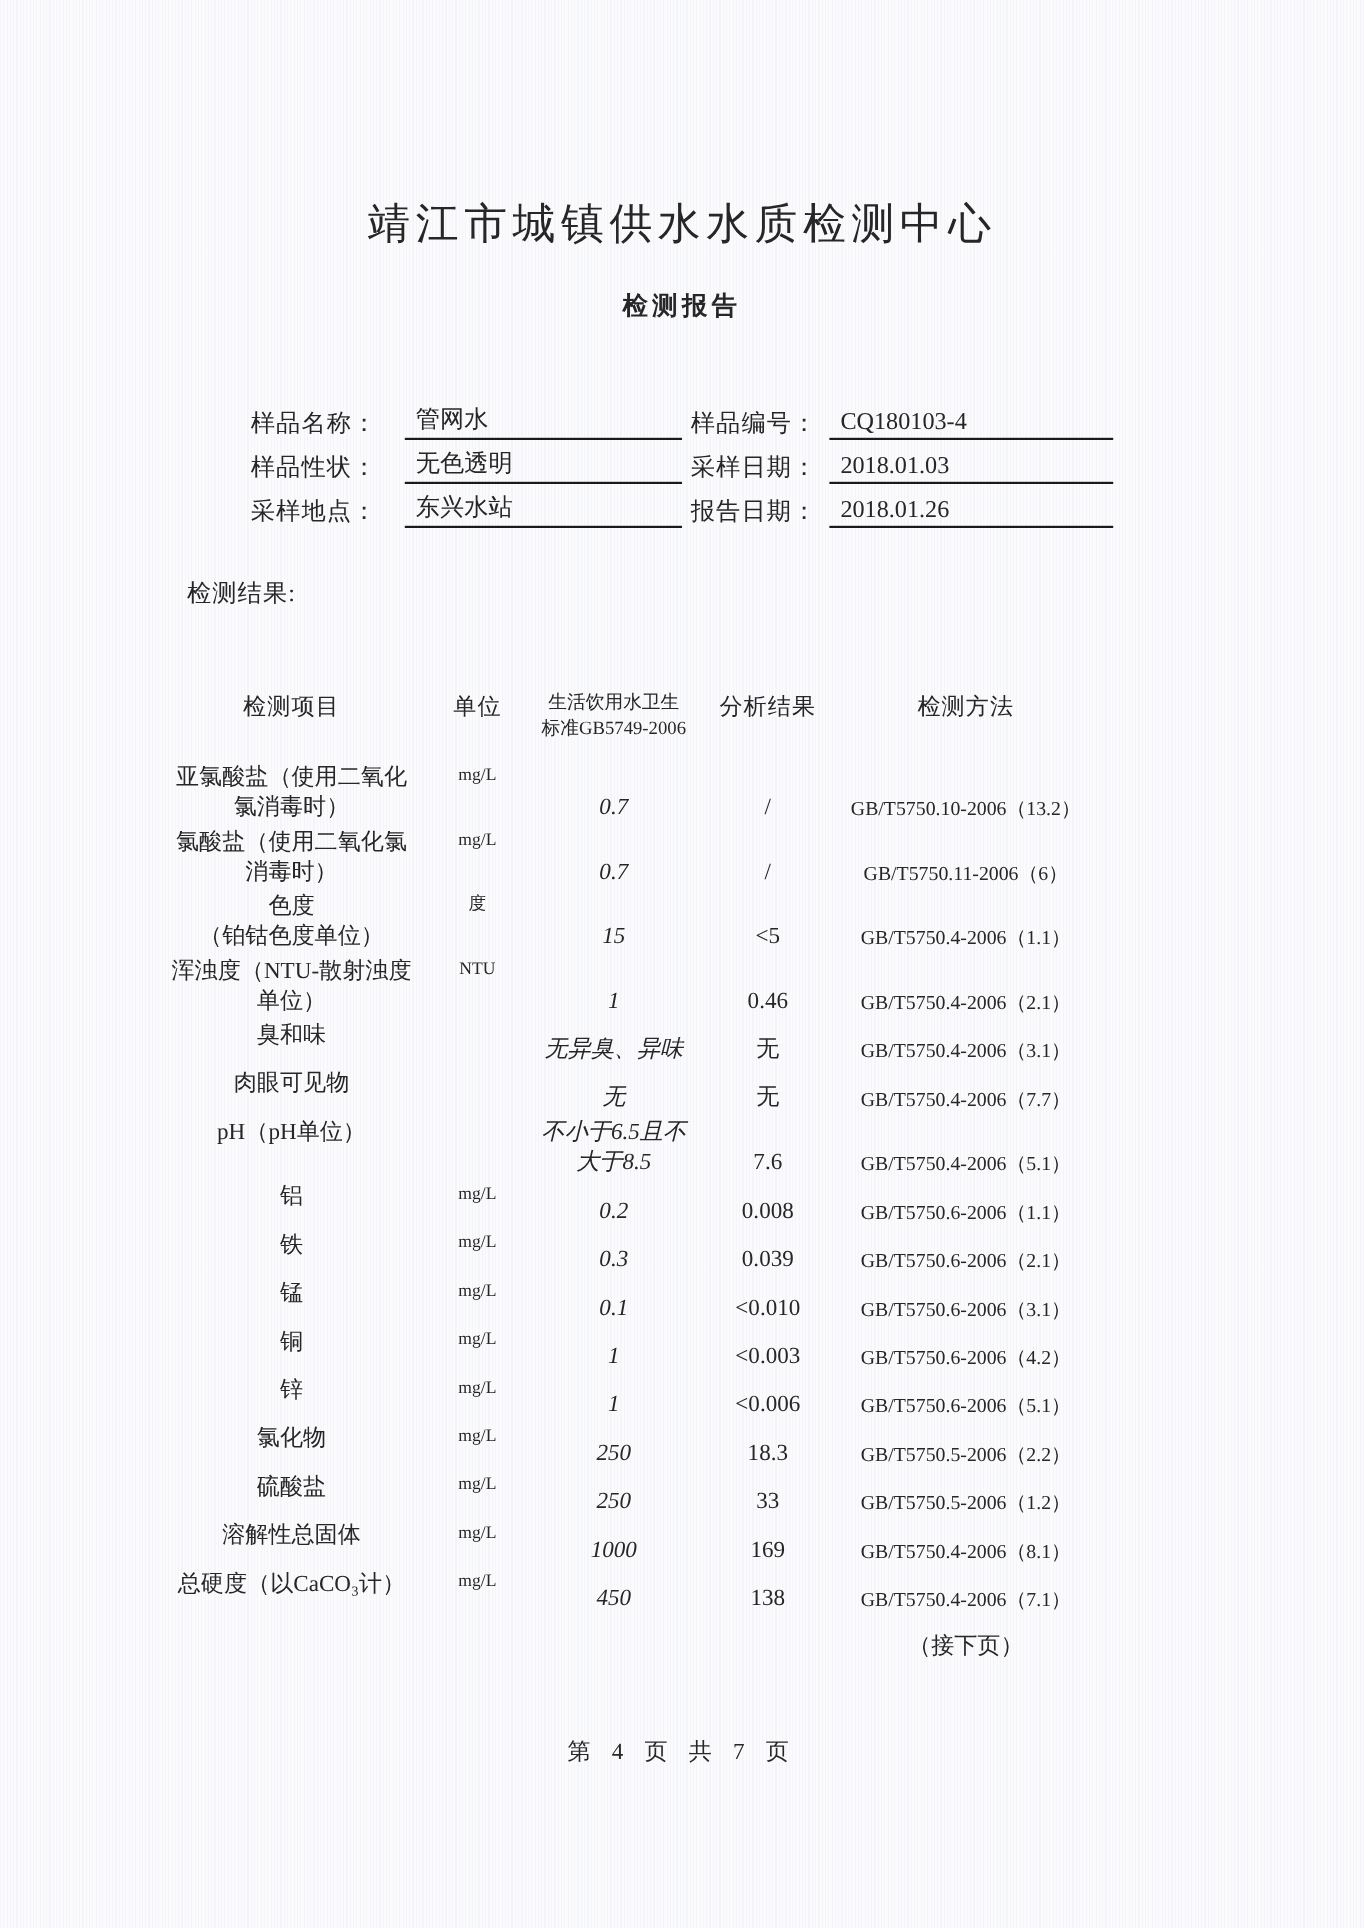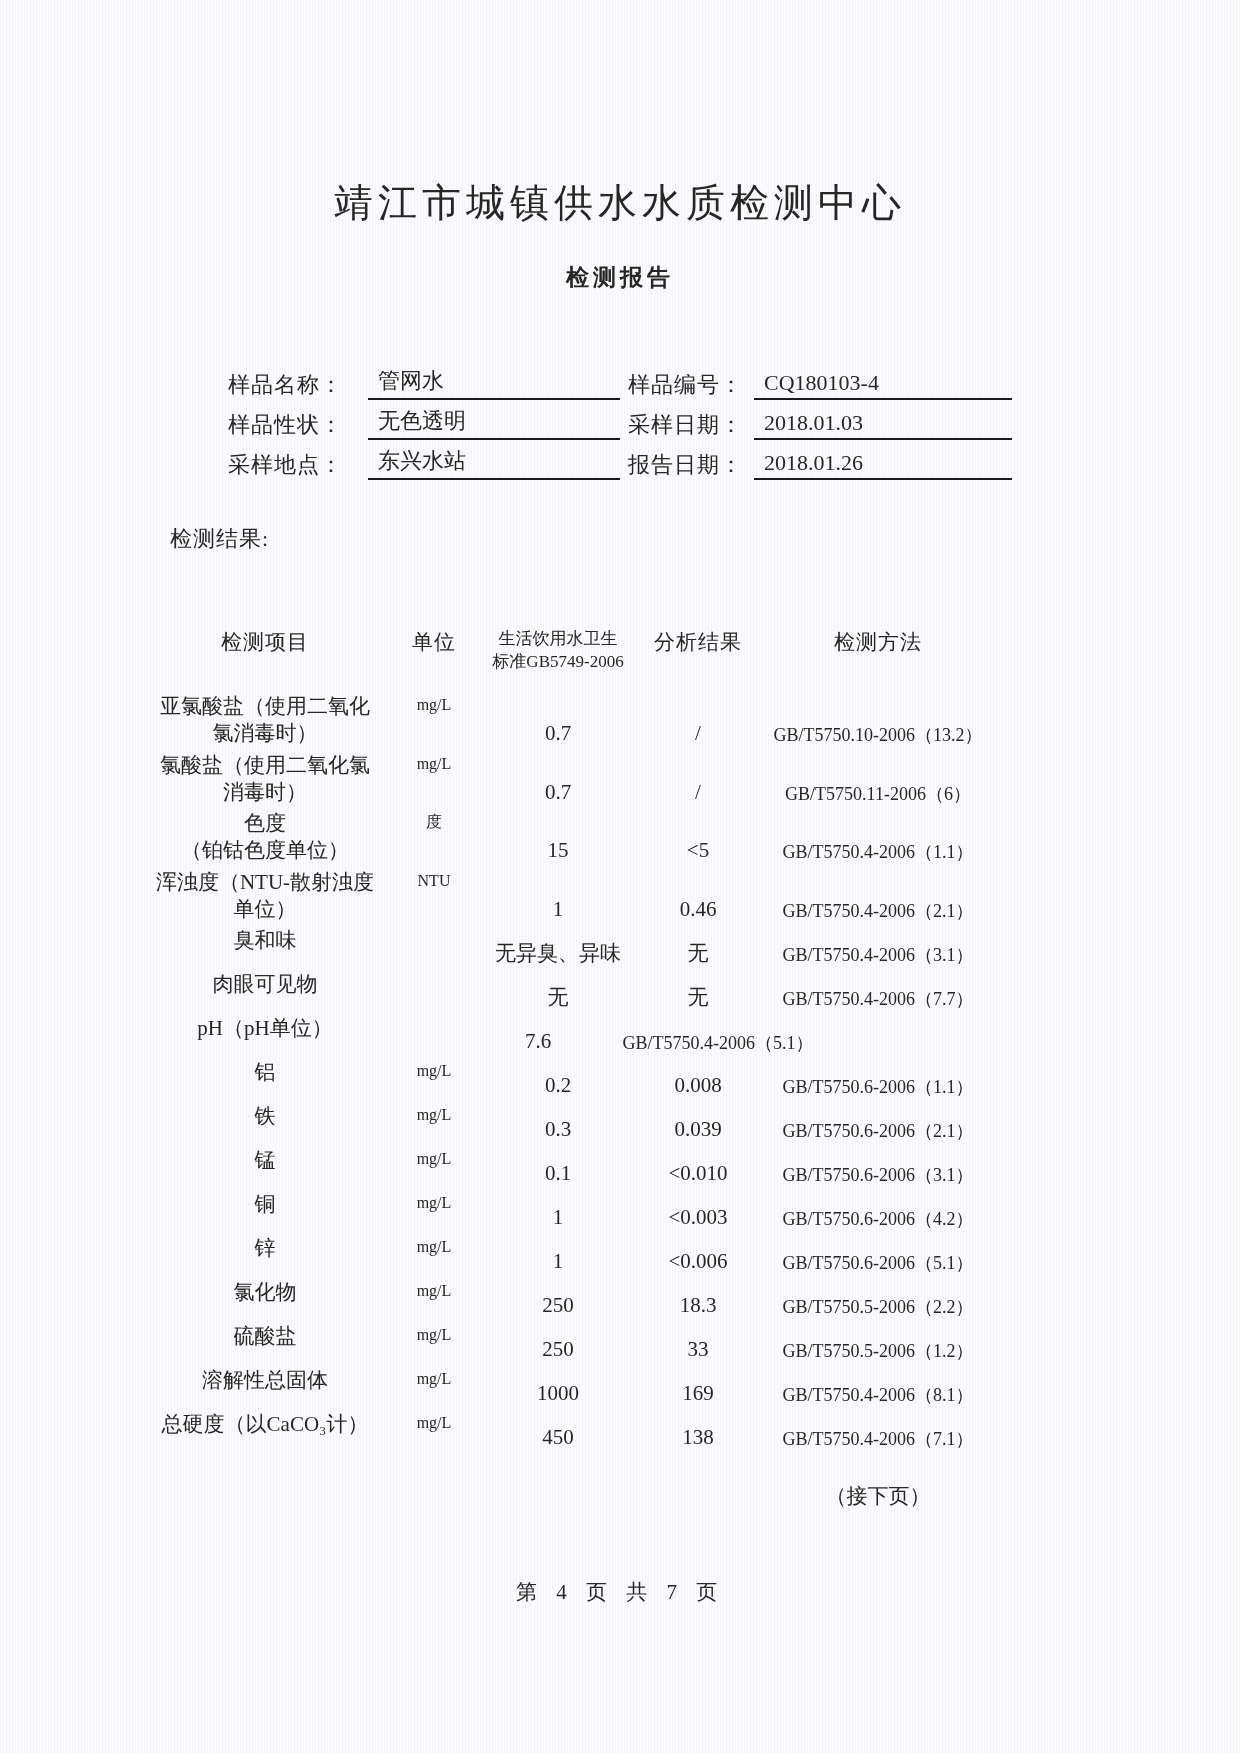--- a/index.html
+++ b/index.html
@@ -37,25 +37,25 @@
   .info-value  { width: 252px; border-bottom: 2px solid var(--line);
                  font-size: 22px; padding: 0 0 2px 10px; white-space: nowrap; }
   .info-label2 { width: 126px; margin-left: 8px; font-size: 22px; letter-spacing: 1px; white-space: nowrap; }
   .info-value2 { flex: 1; border-bottom: 2px solid var(--line);
                  font-size: 22px; padding: 0 0 2px 10px; white-space: nowrap; margin-top: 12px; }
 
   .results-label { position: absolute; left: 170px; top: 524px; font-size: 22px; letter-spacing: 1px; }
 
   
   .rtable { position: absolute; left: 140px; top: 628px; width: 858px; }
-  .trow { display: flex; min-height: 44px; padding: 1px 0 3px 0; }
+  .trow { display: flex; min-height: 44px; padding: 1px 0 3px 0; justify-content: flex-end; }
   .cell { text-align: center; line-height: 1.3; }
   .c-item { width: 250px; font-size: 21px; white-space: pre-line; align-self: flex-start; }
   .c-unit { width: 88px;  font-size: 16px; align-self: flex-start; padding-top: 2px; }
-  .c-std  { width: 160px; font-size: 21px; white-space: pre-line; align-self: flex-end; }
+  .c-std  { width: 160px; font-size: 21px; white-space: pre-line; align-self: flex-end; font-style: italic; }
   .c-res  { width: 120px; font-size: 21px; align-self: flex-end; }
   .c-mth  { width: 240px; font-size: 18px; align-self: flex-end; white-space: nowrap; }
 
   .thead { display: flex; min-height: 62px; margin-bottom: 2px; }
   .thead .hcell { text-align: center; font-size: 21px; letter-spacing: 1px; }
   .h-item { width: 250px; }
   .h-unit { width: 88px; }
   .h-std  { width: 160px; font-size: 17px !important; line-height: 1.35; letter-spacing: 0 !important; }
   .h-res  { width: 120px; }
   .h-mth  { width: 240px; }
@@ -163,20 +163,22 @@
     <div class="cell c-item">肉眼可见物</div>
     <div class="cell c-unit"></div>
     <div class="cell c-std">无</div>
     <div class="cell c-res">无</div>
     <div class="cell c-mth">GB/T5750.4-2006（7.7）</div>
   </div>
 
   <div class="trow">
     <div class="cell c-item">pH（pH单位）</div>
     <div class="cell c-unit"></div>
+    <div class="cell c-std">不小于6.5且不
+大于8.5</div>
     <div class="cell c-res">7.6</div>
     <div class="cell c-mth">GB/T5750.4-2006（5.1）</div>
   </div>
 
   <div class="trow">
     <div class="cell c-item">铝</div>
     <div class="cell c-unit">mg/L</div>
     <div class="cell c-std">0.2</div>
     <div class="cell c-res">0.008</div>
     <div class="cell c-mth">GB/T5750.6-2006（1.1）</div>

